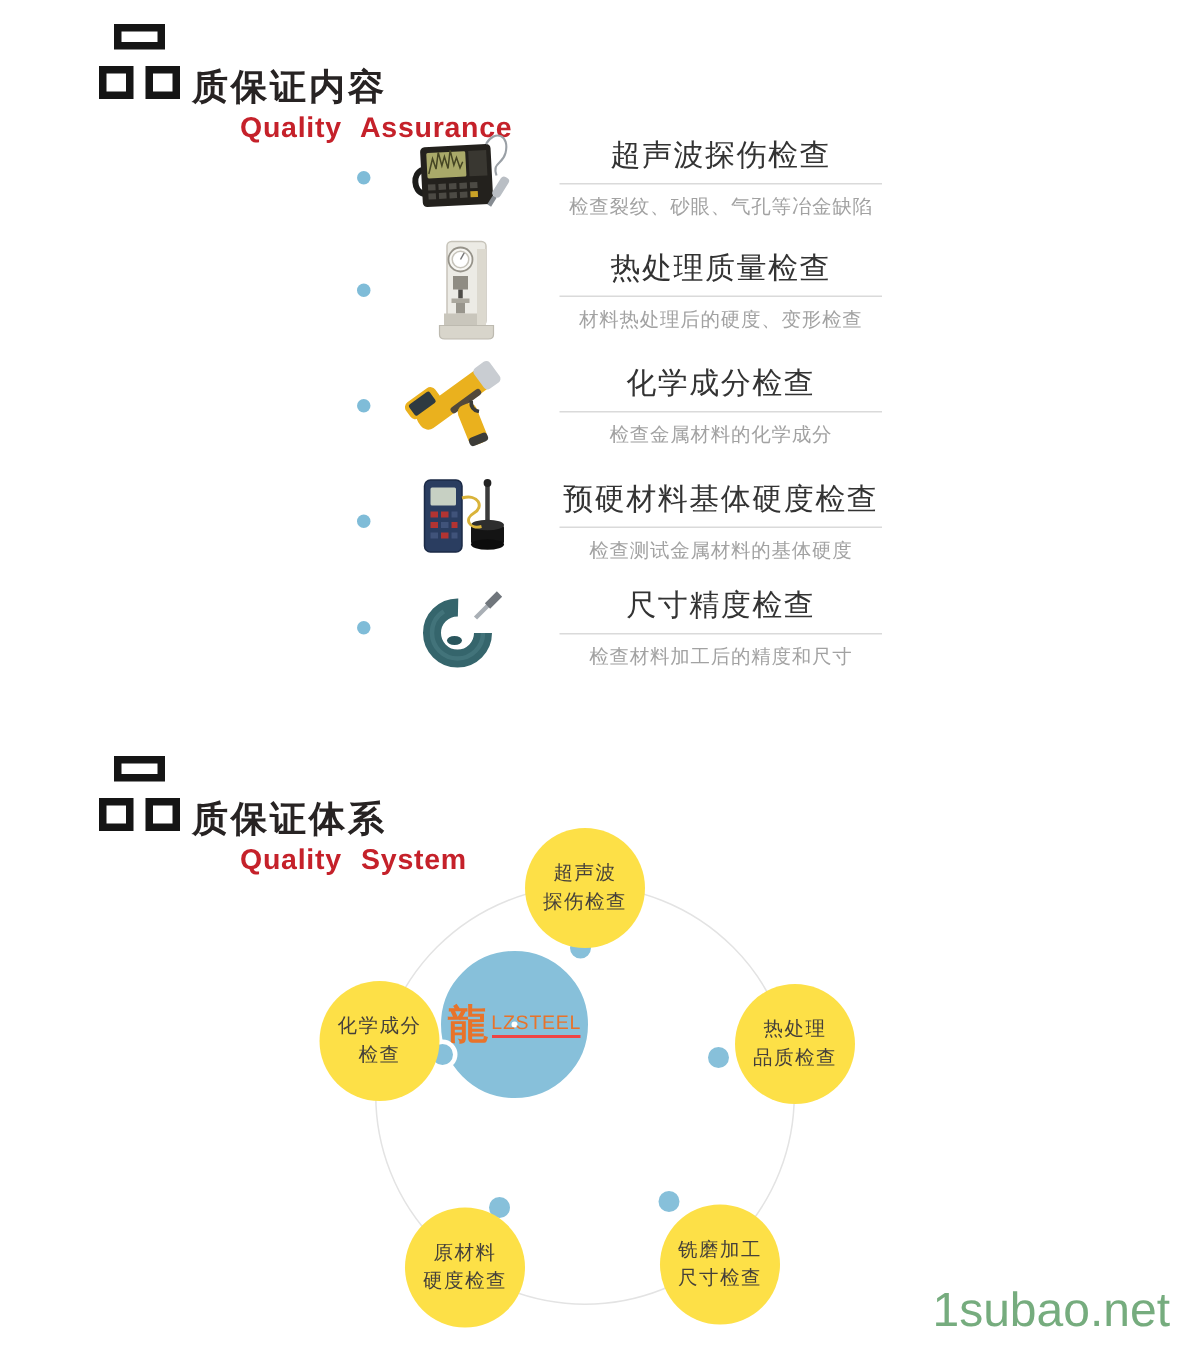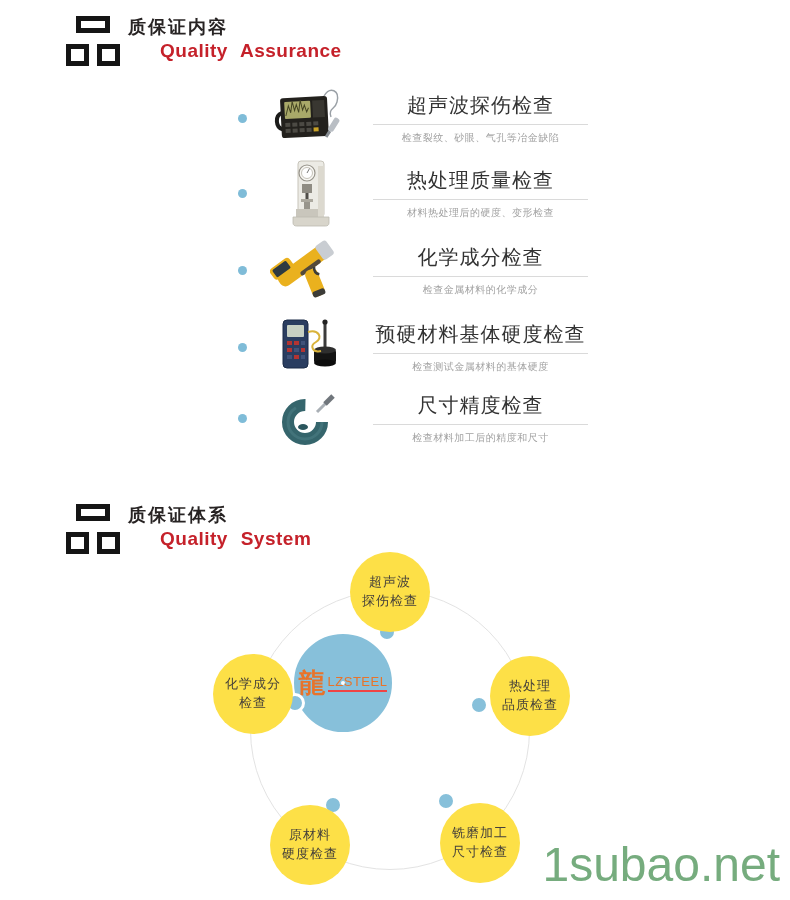--- a/index.html
+++ b/index.html
@@ -13,31 +13,31 @@
   
   .section-header { position:absolute; display:flex; align-items:flex-start; }
   #header-content { left:66px; top:16px; }
   #header-system  { left:66px; top:504px;justify-content:center; }
   .pin-mark { position:relative; width:54px; height:50px; flex:none; }
   .pin-box { position:absolute; border:5px solid #151515; background:#fff; }
   .pin-top { left:10px; top:0; width:34px; height:17px; }
   .pin-bl  { left:0;  bottom:0; width:23px; height:22px; }
   .pin-br  { right:0; bottom:0; width:23px; height:22px; }
   .header-text { margin-left:8px; padding-top:1px; }
-  .header-cn { font-size:18px; font-weight:600; color:#272323; letter-spacing:2px; line-height:1.15; }
+  .header-cn { font-size:24px; font-weight:600; color:#272323; letter-spacing:2px; line-height:1.15;margin-top:28px; }
   .header-en { font-size:19px; font-weight:600; color:#c5212a; word-spacing:7px; margin-top:2px; letter-spacing:0.5px;margin-left:32px; }
 
   
   .item-row { position:absolute; left:238px; width:320px; height:72px; display:flex; align-items:center;gap:20px; }
   .bullet { width:9px; height:9px; border-radius:50%; background:#7fbcd8; flex:none; }
   .icon-box { width:86px; height:70px; flex:none; display:flex; align-items:center; justify-content:center; }
   .item-text { width:215px; flex:none; }
   .item-title { font-size:20px; color:#333; text-align:center; letter-spacing:1px; font-weight:500; white-space:nowrap; }
   .item-sep { border:none; border-top:1px solid #dadada; margin:5px 0 6px; }
-  .item-desc { font-size:10px; color:#a2a2a2; text-align:center; letter-spacing:0.5px; white-space:nowrap; }
+  .item-desc { font-size:13px; color:#a2a2a2; text-align:center; letter-spacing:0.5px; white-space:nowrap; }
 
   
   .diagram { position:absolute; left:0; top:540px; width:790px; height:360px; }
   .orbit-ring { position:absolute; left:250px; top:50px; width:280px; height:280px;
     border:1.5px solid #e3e3e3; border-radius:50%; }
   .donut { position:absolute; left:294px; top:94px; width:98px; height:98px;
     border:47px solid #87c0da; border-radius:50%; background:#fff;
     display:flex; align-items:center; justify-content:center; }
   .logo { display:flex; align-items:center; }
   .logo-glyph { color:#e8732a; font-size:27px; font-weight:bold; line-height:1; }
@@ -53,21 +53,21 @@
   #node-left { left:213px; top:114px; }
   .dot { position:absolute; width:20px; height:20px; background:#87c0da;
     border:3px solid #fff; border-radius:50%; }
   #dot-top { left:377px; top:82px; }
   #dot-right { left:469px; top:155px; }
   #dot-bottom-right { left:436px; top:251px; }
   #dot-bottom-left { left:323px; top:255px; }
   #dot-left { left:285px; top:153px; }
 
   
-  .watermark { position:absolute; right:10px; bottom:8px; font-size:48px; color:#6fa878; opacity:0.95; }
+  .watermark { position:absolute; right:10px; bottom:8px; font-size:32px; color:#6fa878; opacity:0.95; }
 </style>
 </head>
 <body>
 
 <div class="page">
 
   <div class="section-header" id="header-content">
     <div class="pin-mark">
       <div class="pin-box pin-top"></div>
       <div class="pin-box pin-bl"></div>

